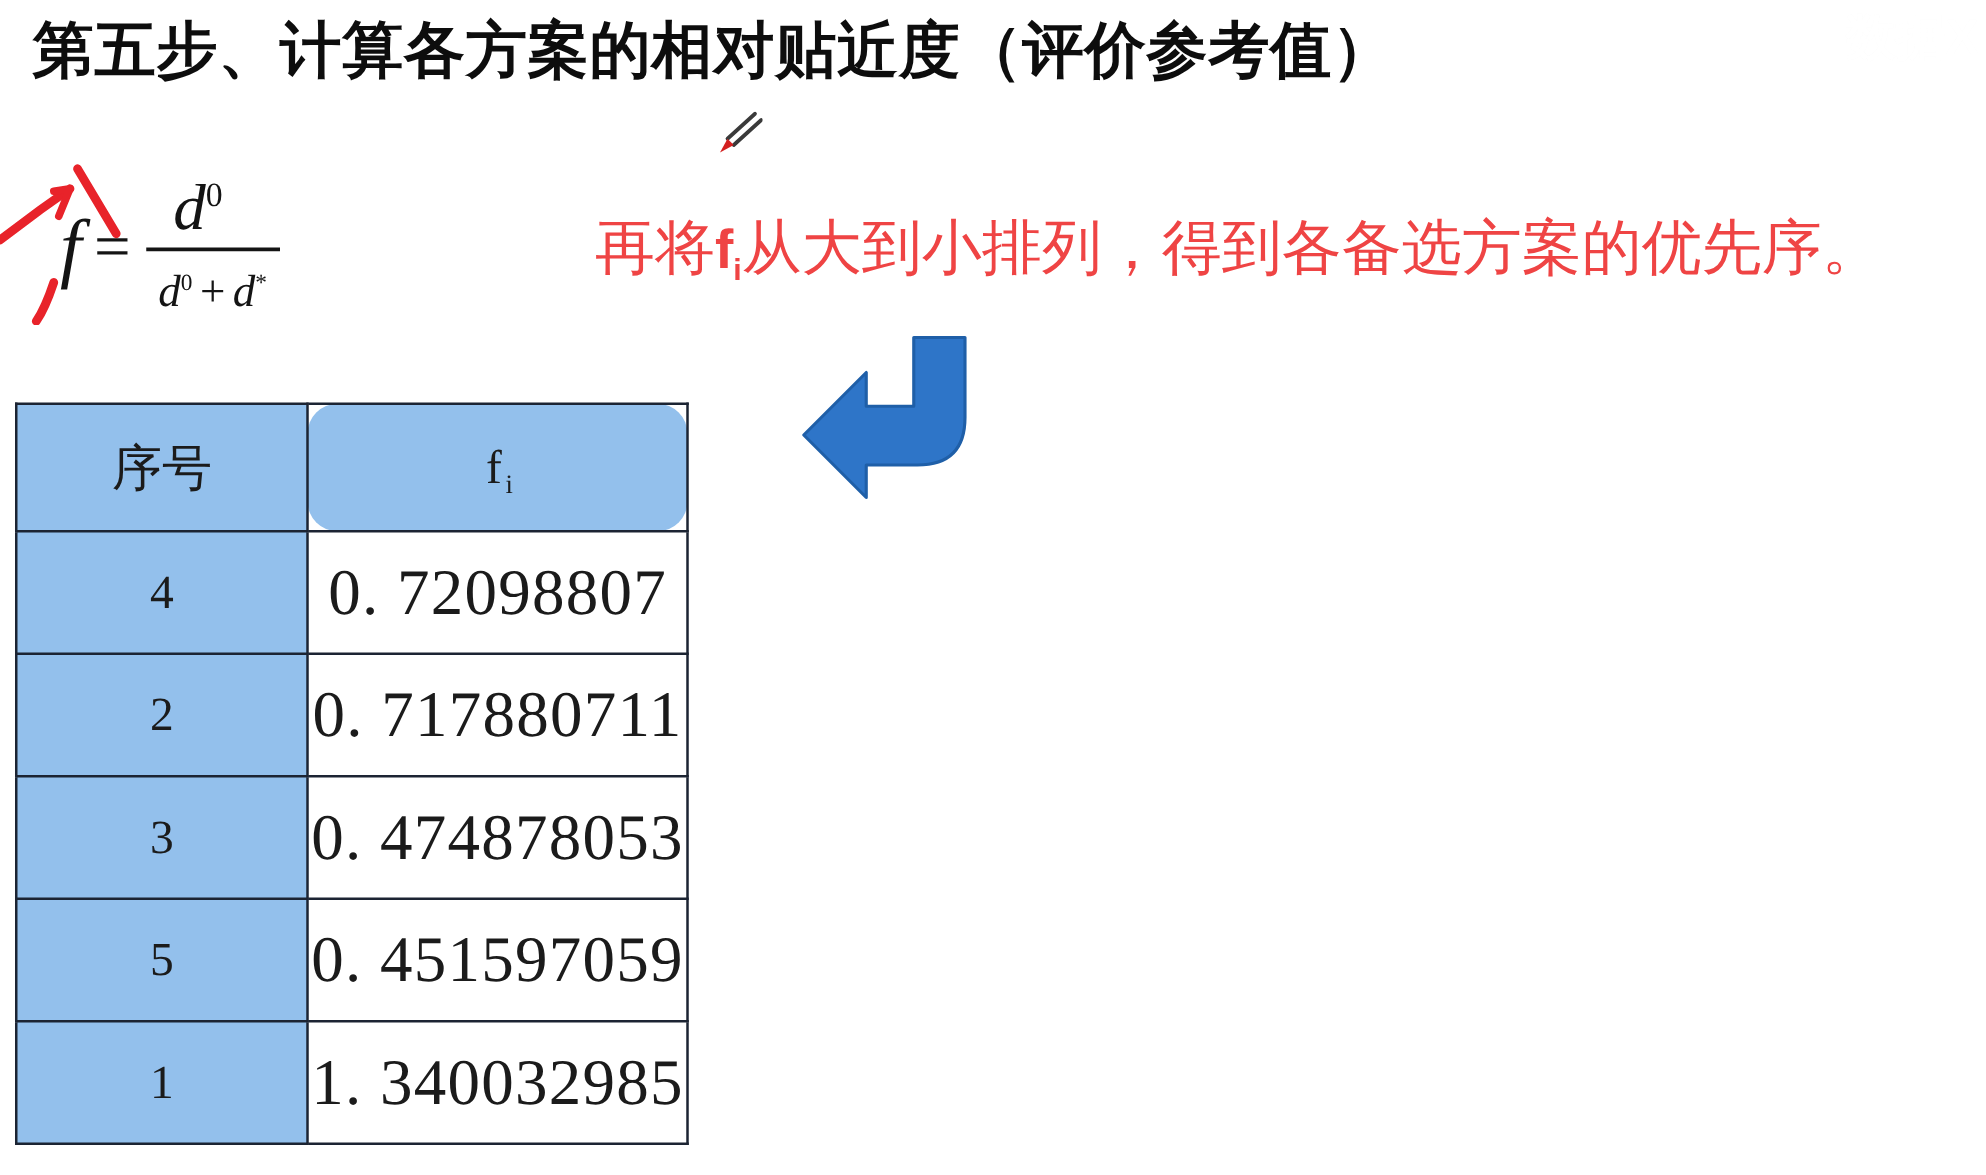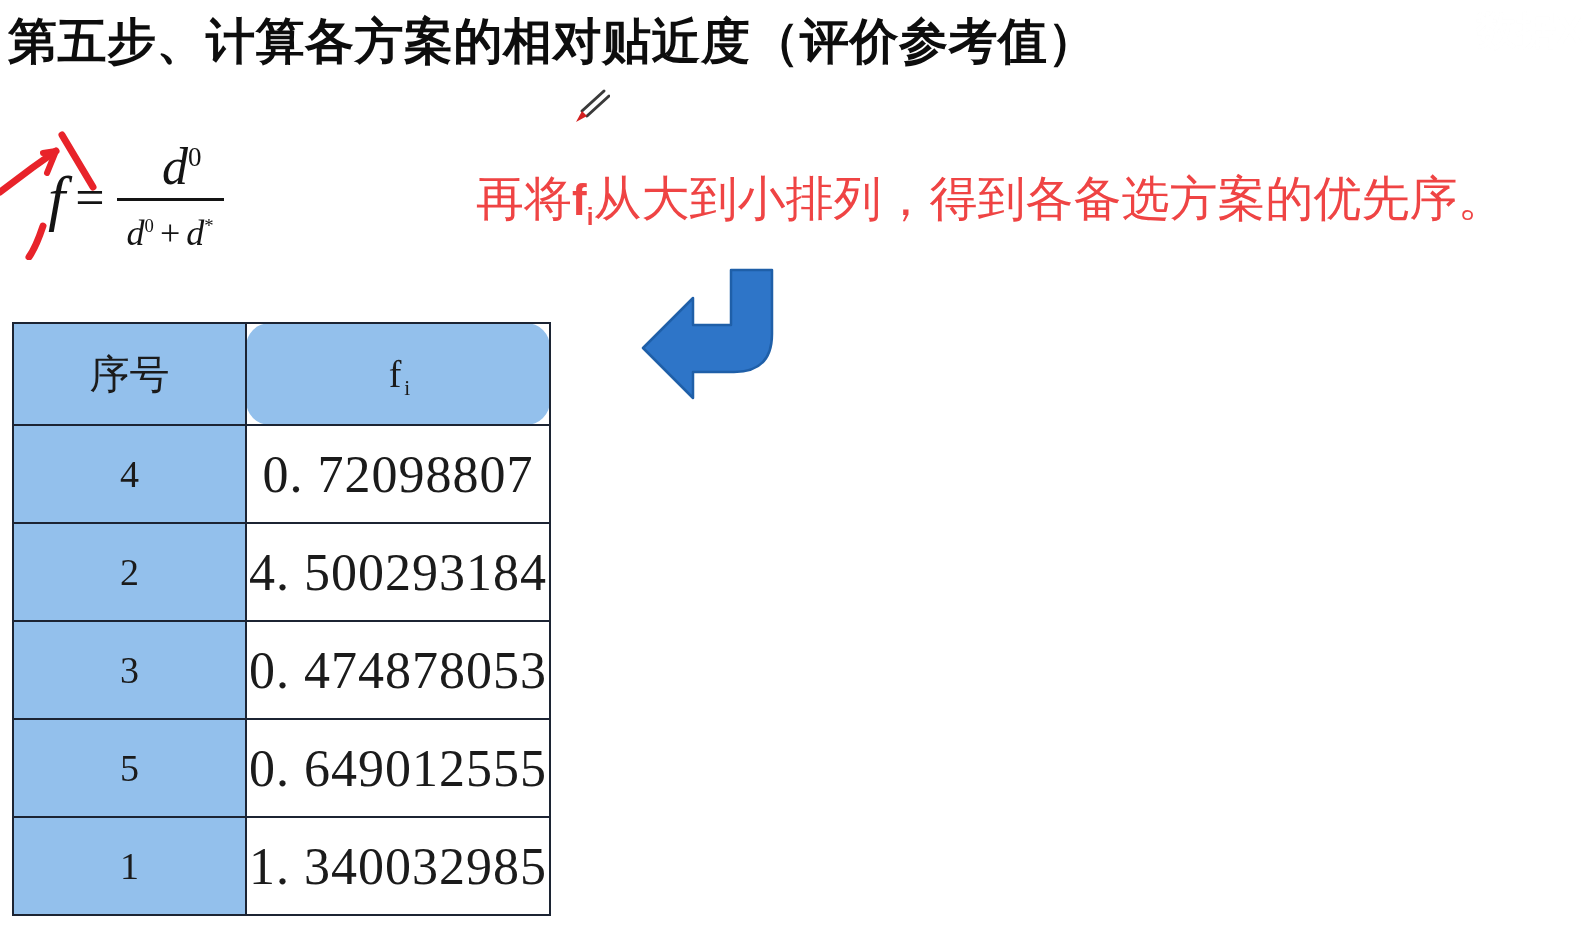--- a/index.html
+++ b/index.html
@@ -14,21 +14,21 @@
     position: relative;
     width: 1589px;
     height: 940px;
     background: #ffffff;
     overflow: hidden;
   }
 
   
   #slide-title {
     position: absolute;
-    left: 8px;
+    left: 26px;
     top: 8px;
     font-family: "Liberation Sans", "DejaVu Sans", sans-serif;
     font-weight: 700;
     font-size: 49px;
     line-height: 66px;
     color: #0d0d0d;
     letter-spacing: 0.5px;
     white-space: nowrap;
   }
 
@@ -66,21 +66,21 @@
     padding-bottom: 6px;
   }
   #formula .f-eq {
     font-size: 52px;
     line-height: 1;
     padding: 0 12px 6px 0;
   }
   #formula .frac {
     display: inline-flex;
     flex-direction: column;
-    align-items: flex-end;
+    align-items: flex-start;
     justify-content: center;
   }
   #formula .frac .num {
     font-style: italic;
     font-size: 52px;
     line-height: 58px;
     padding: 0 22px 2px 22px;
   }
   #formula .frac .bar {
     width: 100%;
@@ -254,29 +254,29 @@
         <th class="head-fi"><span>f</span><sub>i</sub></th>
       </tr>
     </thead>
     <tbody>
       <tr>
         <td class="cell-idx">4</td>
         <td class="cell-val">0. 72098807</td>
       </tr>
       <tr>
         <td class="cell-idx">2</td>
-        <td class="cell-val">4. 500293184</td>
+        <td class="cell-val">0. 717880711</td>
       </tr>
       <tr>
         <td class="cell-idx">3</td>
         <td class="cell-val">0. 474878053</td>
       </tr>
       <tr>
         <td class="cell-idx">5</td>
-        <td class="cell-val">0. 649012555</td>
+        <td class="cell-val">0. 451597059</td>
       </tr>
       <tr>
         <td class="cell-idx">1</td>
         <td class="cell-val">1. 340032985</td>
       </tr>
     </tbody>
   </table>
 
 </div>
 

